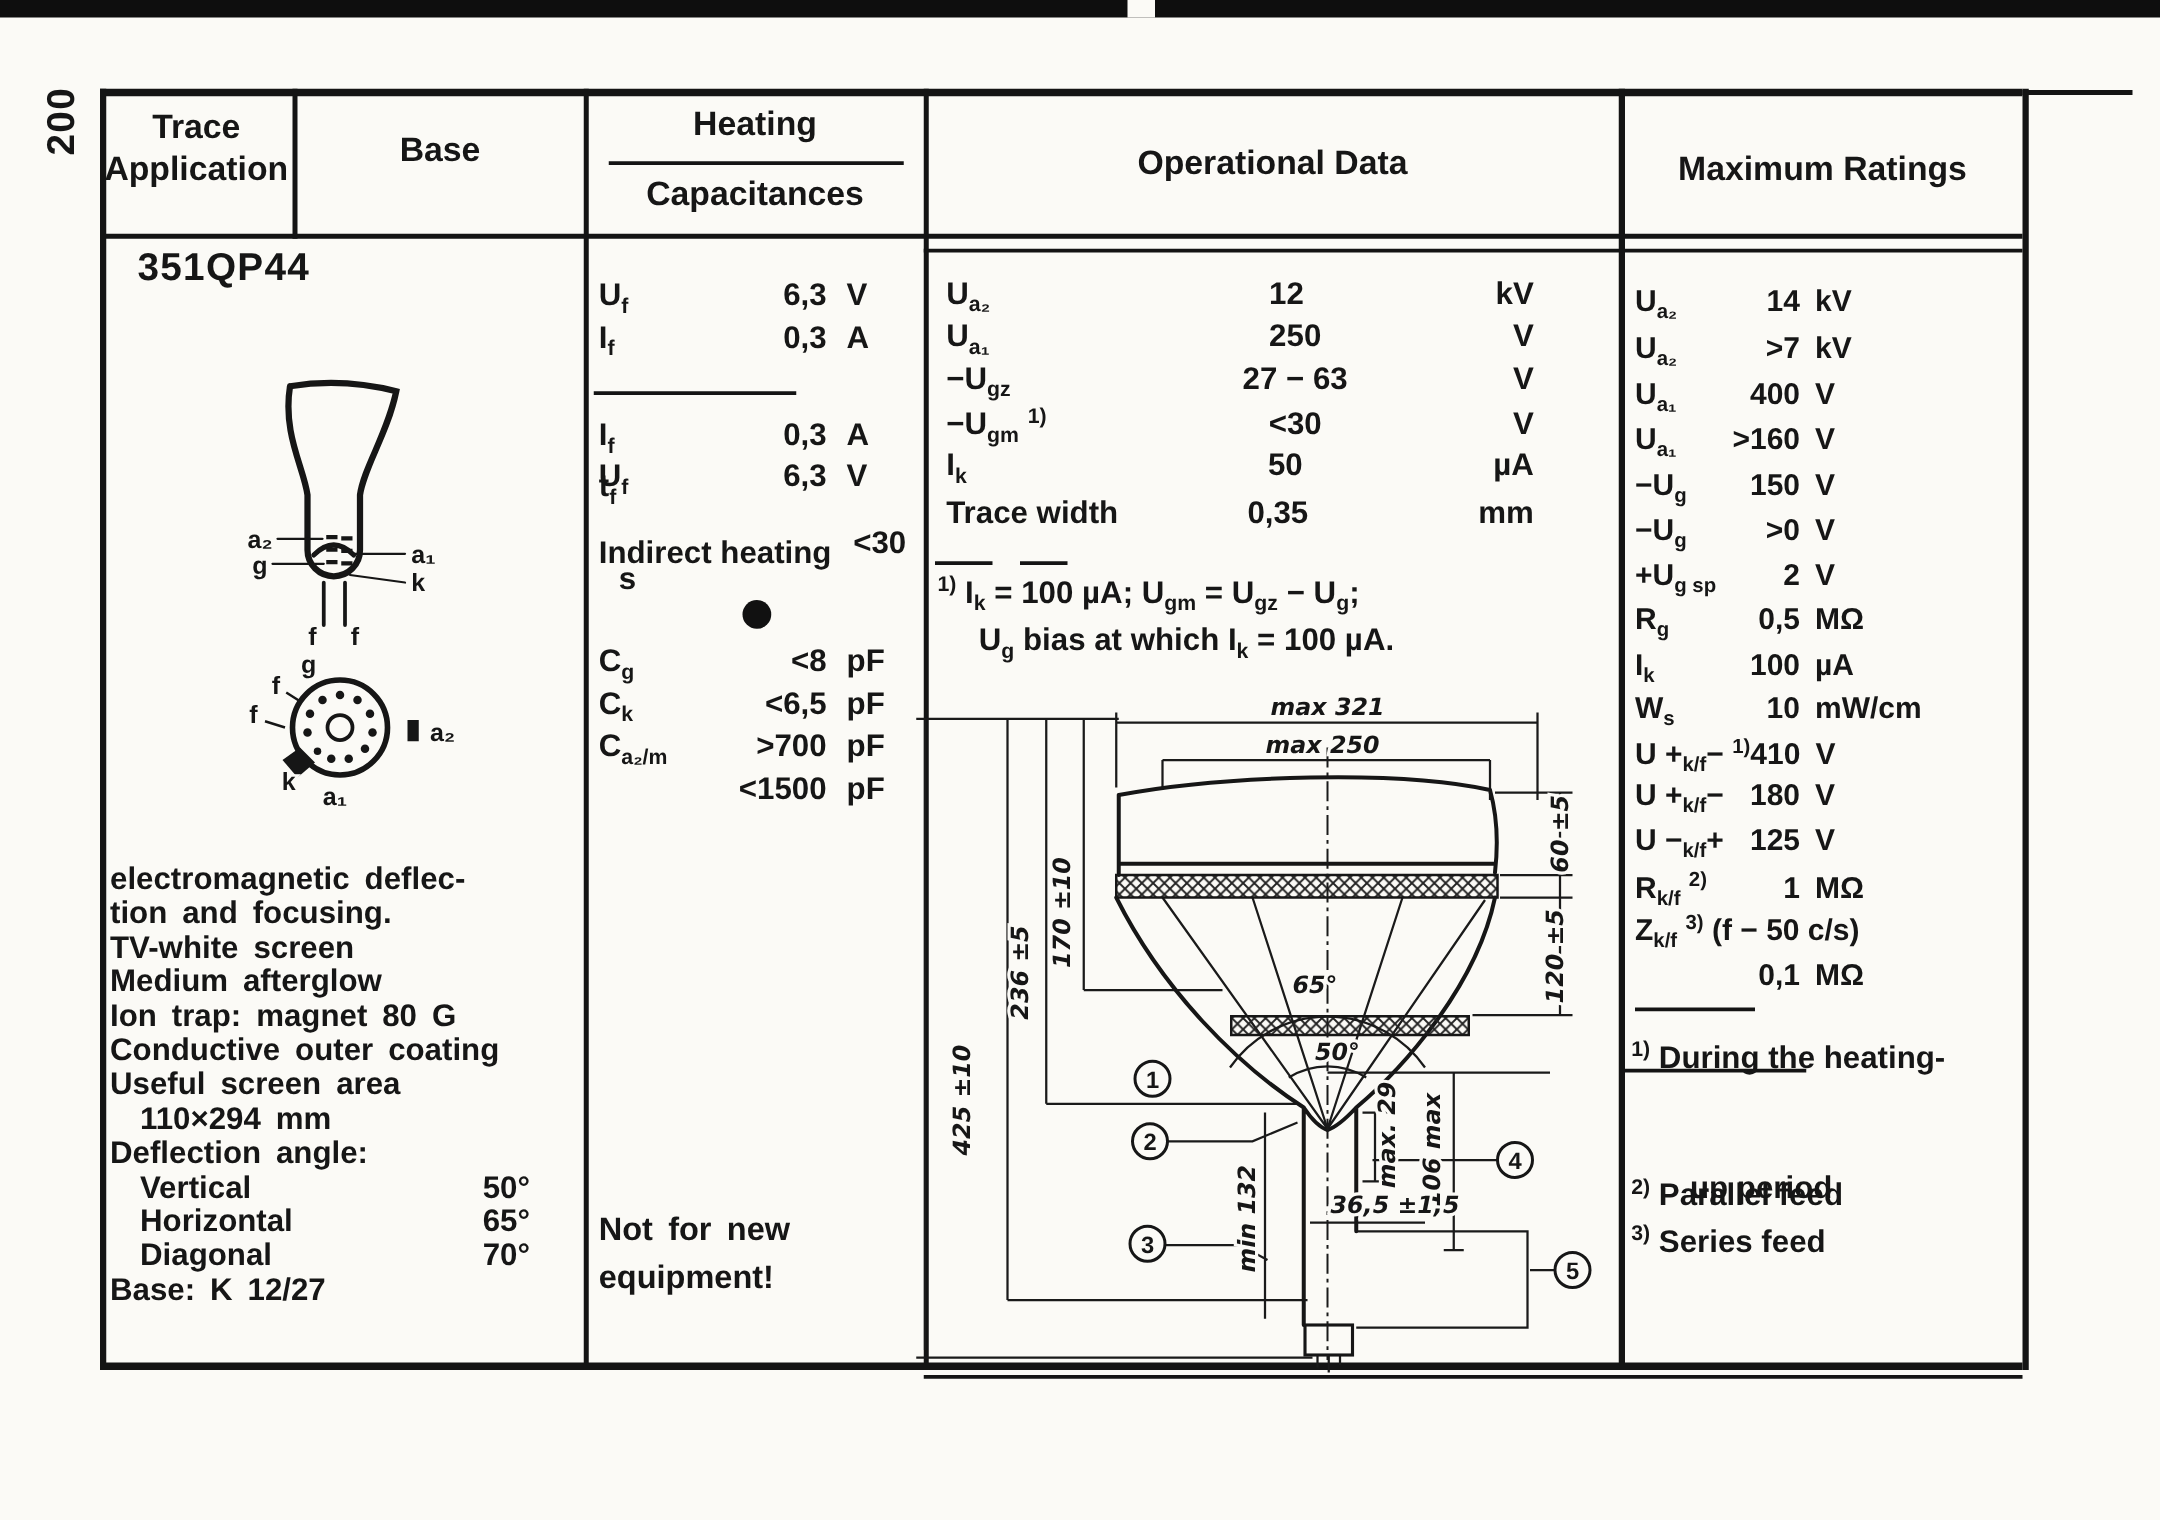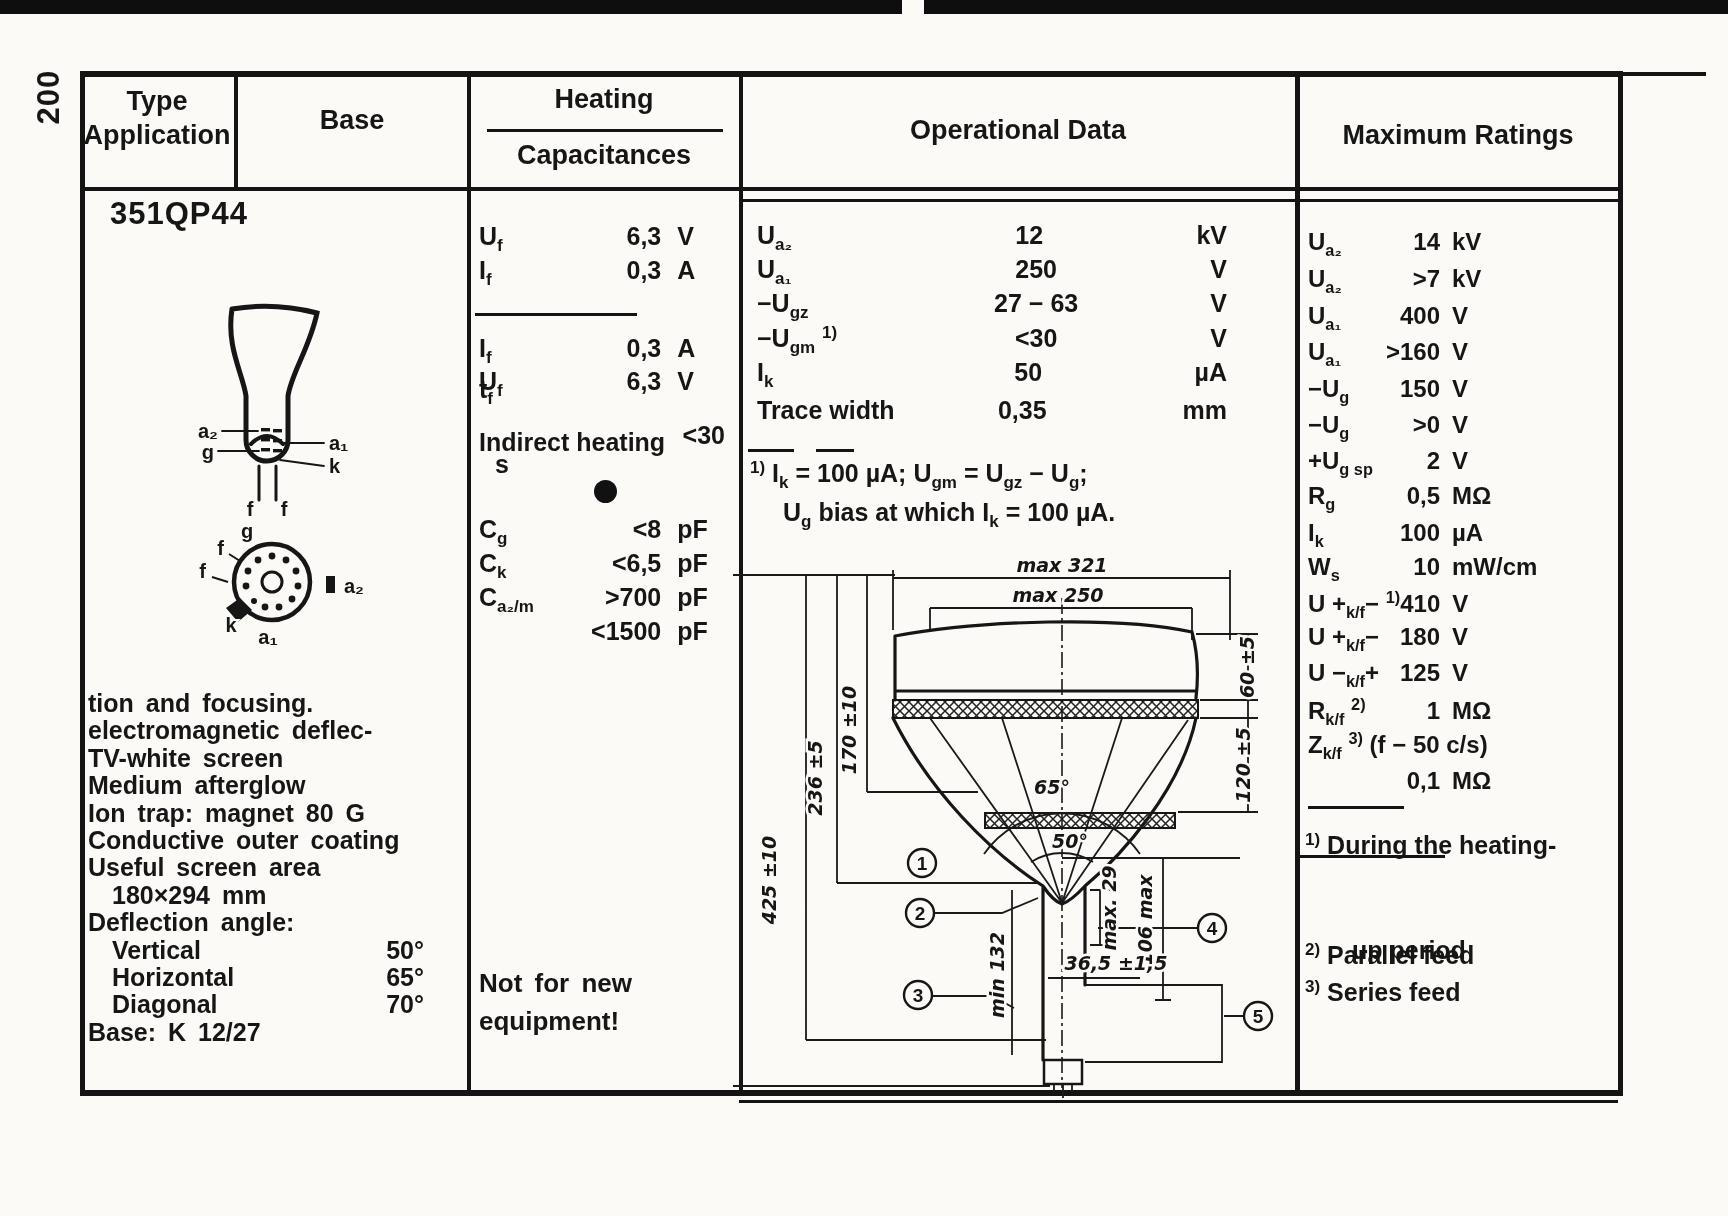--- a/index.html
+++ b/index.html
@@ -65,21 +65,21 @@
   <div class="vline" style="left:739px;top:71px;width:4px;height:1023px"></div>
   <div class="vline" style="left:1295px;top:71px;width:5px;height:1023px"></div>
   <div class="vline" style="left:1618px;top:71px;width:5px;height:1025px"></div>
   <div class="hline" style="left:487px;top:129px;width:236px;height:3px"></div>
   <div class="hline" style="left:475px;top:313px;width:162px;height:3px"></div>
   <div class="hline" style="left:748px;top:449px;width:46px;height:3px"></div>
   <div class="hline" style="left:816px;top:449px;width:38px;height:3px"></div>
   <div class="hline" style="left:1308px;top:806px;width:96px;height:3px"></div>
   <div class="hline" style="left:1300px;top:855px;width:145px;height:3px"></div>
 
-  <div class="hdr" style="left:82px;top:86px;width:150px">Type</div>
+  <div class="hdr" style="left:82px;top:86px;width:150px">Trace</div>
   <div class="hdr" style="left:78px;top:120px;width:158px">Application</div>
   <div class="hdr" style="left:238px;top:105px;width:228px">Base</div>
   <div class="hdr" style="left:471px;top:84px;width:266px">Heating</div>
   <div class="hdr" style="left:471px;top:140px;width:266px">Capacitances</div>
   <div class="hdr" style="left:743px;top:115px;width:550px">Operational Data</div>
   <div class="hdr" style="left:1299px;top:120px;width:318px">Maximum Ratings</div>
 
   <div class="model">351QP44</div>
 
   <svg style="left:195px;top:290px" width="250" height="360" viewBox="195 290 250 360">
@@ -124,28 +124,28 @@
     <rect x="326" y="576" width="9" height="17" fill="#161616"></rect>
     <text class="glab" x="247" y="538" text-anchor="middle">g</text>
     <text class="glab" x="224" y="555" text-anchor="end">f</text>
     <text class="glab" x="206" y="578" text-anchor="end">f</text>
     <text class="glab" x="231" y="632" text-anchor="middle">k</text>
     <text class="glab" x="268" y="644" text-anchor="middle">a₁</text>
     <text class="glab" x="344" y="593">a₂</text>
   </svg>
 
   <div class="desc" id="desc">
+      <div class="">electromagnetic deflec-</div>
       <div class="">tion and focusing.</div>
-      <div class="">electromagnetic deflec-</div>
       <div class="">TV-white screen</div>
       <div class="">Medium afterglow</div>
       <div class="">Ion trap: magnet 80 G</div>
       <div class="">Conductive outer coating</div>
       <div class="">Useful screen area</div>
-      <div class="ind">180×294 mm</div>
+      <div class="ind">110×294 mm</div>
       <div class="">Deflection angle:</div>
       <div class="defl">
         <span>Vertical</span>
         <span class="dv">50°</span>
       </div>
       <div class="defl">
         <span>Horizontal</span>
         <span class="dv">65°</span>
       </div>
       <div class="defl">

